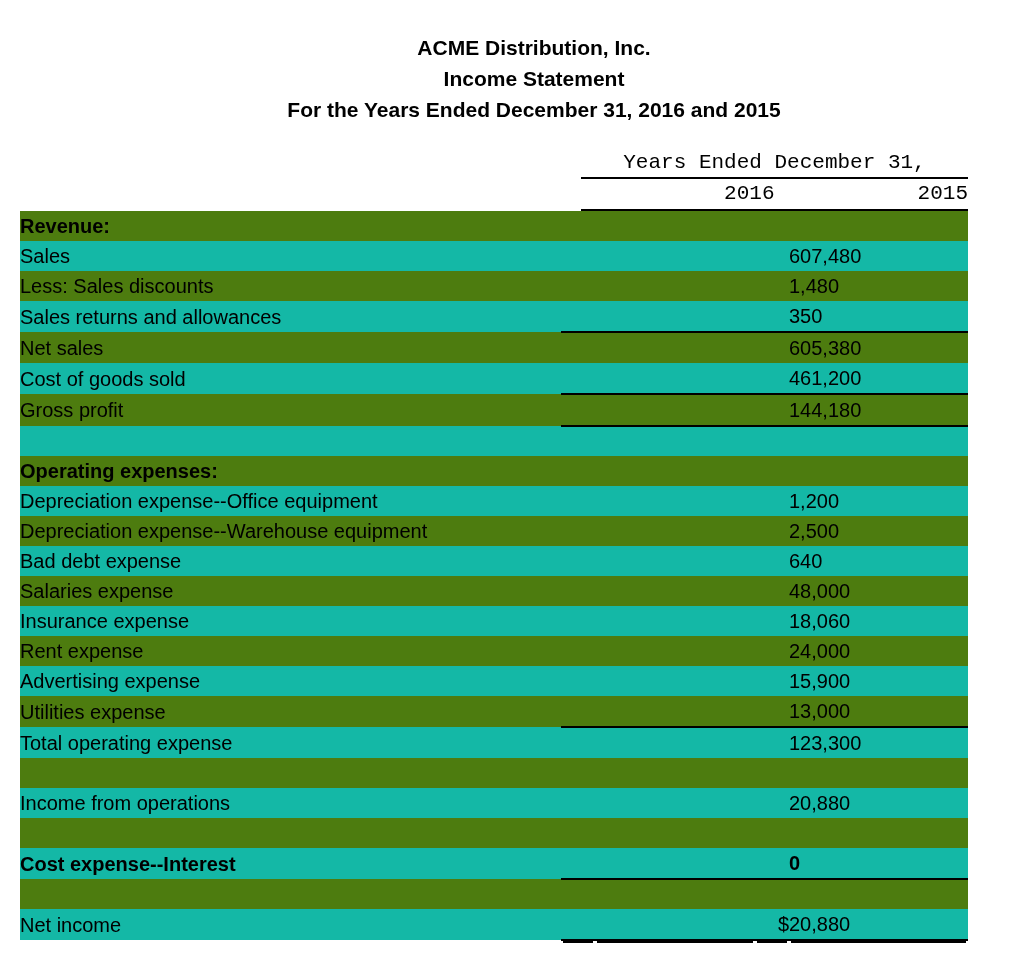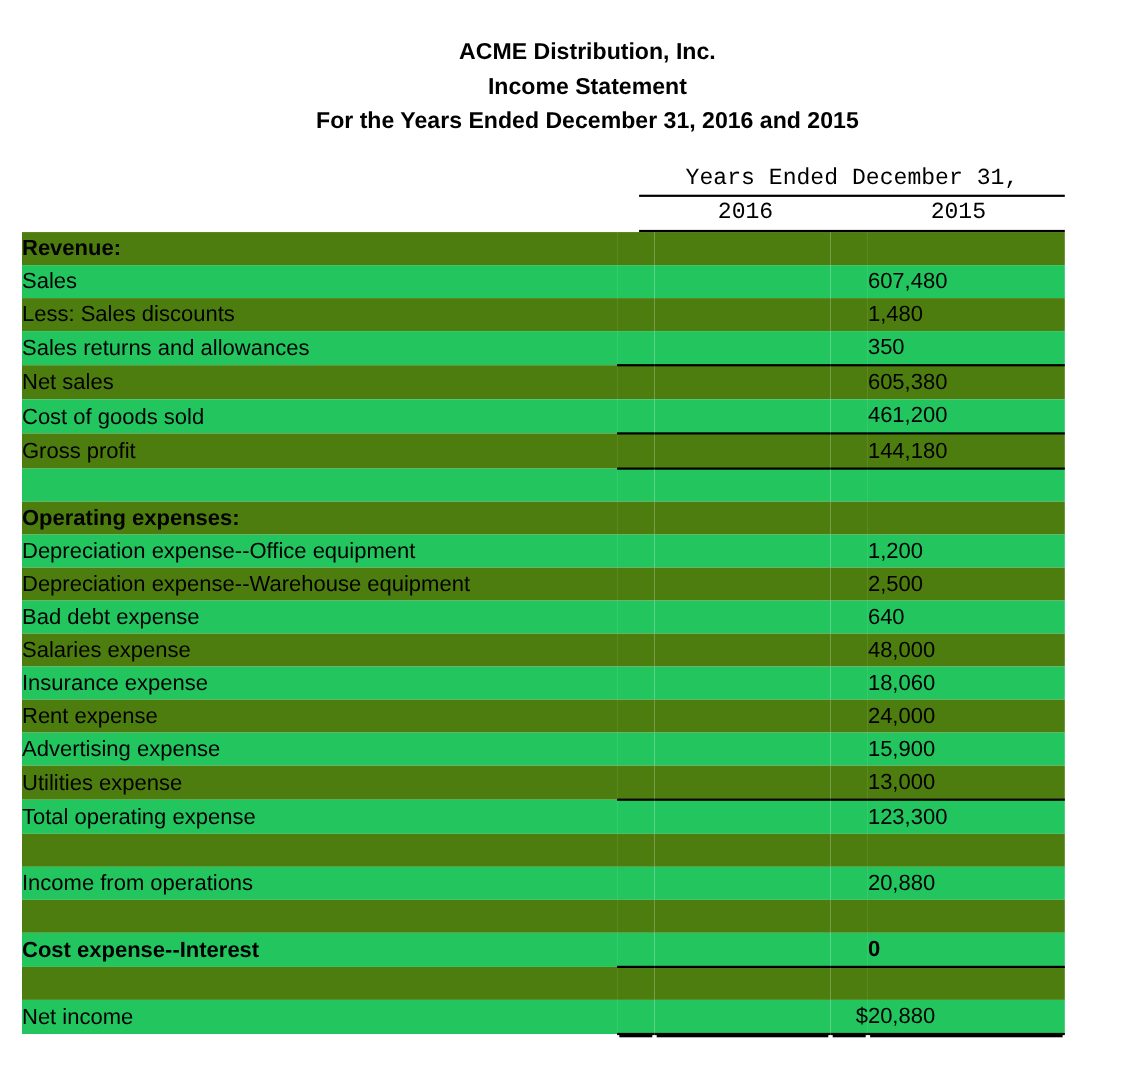--- a/index.html
+++ b/index.html
@@ -59,21 +59,21 @@
     position: absolute;
     left: 561px;
     width: 387px;
     top: 30px;
     height: 30px;
     border-bottom: 2px solid #000;
     display: flex;
   }
   .colhead-year {
     flex: 1 1 50%;
-    text-align: center;
+    text-align: right;
     font-size: 21px;
     line-height: 29px;
   }
 
   
   .stmt {
     margin: 0 20px 0 20px;
     width: 948px;
     border-collapse: collapse;
     table-layout: fixed;
@@ -87,21 +87,21 @@
     white-space: nowrap;
   }
 
   .c-label  { width: 541px; }
   .c-cur    { width: 34px;  text-align: right; padding-right: 4px; }
   .c-2016   { width: 160px; text-align: right; padding-right: 12px; }
   .c-cur2   { width: 34px;  text-align: right; padding-right: 4px; }
   .c-2015   { width: 179px; text-align: left; padding-right: 2px; }
 
   tr.shade td { background: #4d7c0f; }
-  tr.plain td { background: #22c55e; }
+  tr.plain td { background: #14b8a6; }
 
   td.bold, tr.bold td { font-weight: bold; }
 
   
   .i0 { padding-left: 4px; }
   .i1 { padding-left: 18px; }
   .i2 { padding-left: 22px; }
   .i3 { padding-left: 26px; }
   .i4 { padding-left: 82px; }
 

